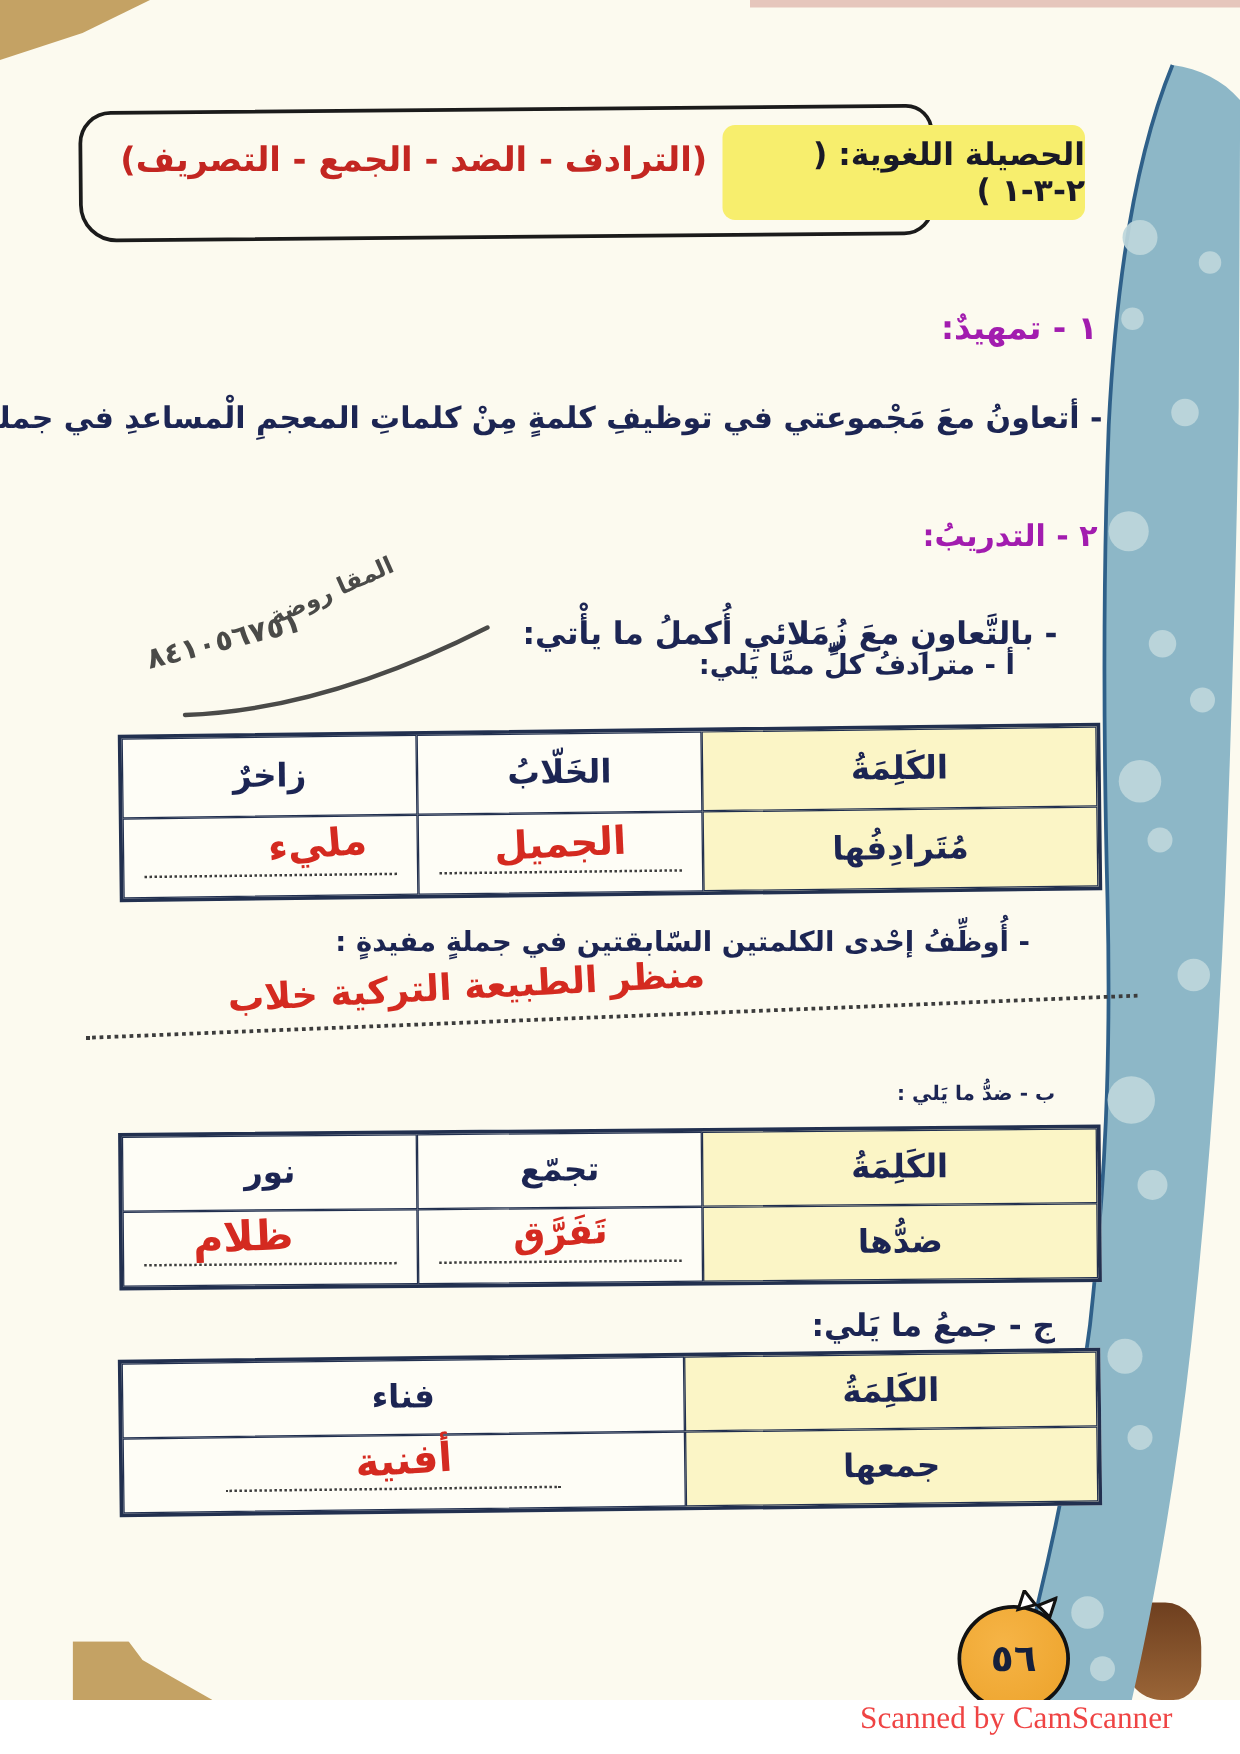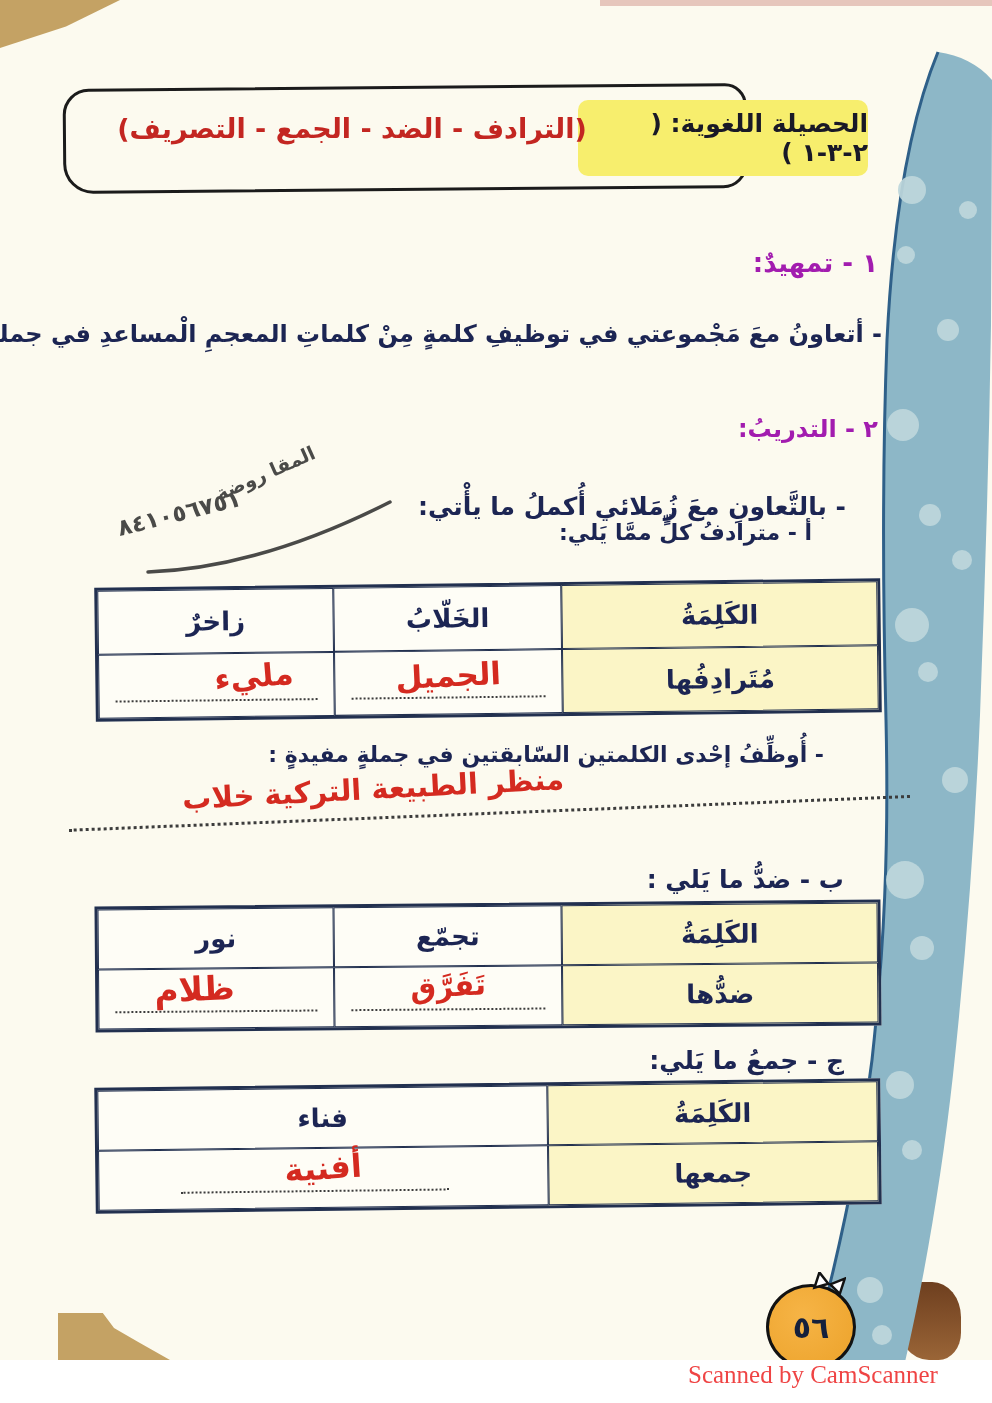--- a/index.html
+++ b/index.html
@@ -17,21 +17,21 @@
   .footer-strip{position:absolute;left:0;top:1360px;width:992px;height:43px;background:#ffffff;z-index:4;}
   
   .band{position:absolute;left:0;top:0;z-index:1;}
   
   .hdr-box{position:absolute;left:63px;top:86px;width:678px;height:99px;border:3px solid #1b1b1b;
       border-radius:26px 22px 24px 30px;transform:rotate(-.5deg);z-index:2;background:transparent;}
   .hdr-title{position:absolute;left:578px;top:100px;width:290px;height:76px;background:#f7ee6d;
       border-radius:10px;display:flex;align-items:center;justify-content:center;z-index:3;
       font-size:25px;font-weight:bold;color:#191927;direction:rtl;}
   .hdr-sub{position:absolute;left:92px;top:113px;width:478px;text-align:center;z-index:3;
-      font-size:27px;font-weight:bold;color:#c32621;direction:rtl;margin-left:21px;}
+      font-size:27px;font-weight:bold;color:#c32621;direction:rtl;}
   
   .txt{position:absolute;z-index:2;direction:rtl;font-weight:bold;color:#1c2553;white-space:nowrap;}
   .red{color:#a21caf;}
   
   .pencil{position:absolute;z-index:2;color:#4a4a48;font-weight:bold;}
   
   .tbl{position:absolute;z-index:2;direction:rtl;display:grid;border:3px solid #22304f;background:#fefdf6;}
   .cell{border:1.5px solid #22304f;display:flex;align-items:center;justify-content:center;
       position:relative;font-size:26px;font-weight:bold;color:#1c2553;direction:rtl;}
   .cell.yellow{background:#fbf5c6;}
@@ -116,21 +116,21 @@
     <div class="cell">
       <span class="dotline"></span>
       <span class="hand" style="font-size:31px;top:4px;right:40px;transform:rotate(-4deg);">مليء</span>
     </div>
   </div>
 
   <div class="txt" style="right:168px;top:742px;font-size:22px;">- أُوظِّفُ إحْدى الكلمتين السّابقتين في جملةٍ مفيدةٍ :</div>
   <div class="bigdots" style="right:82px;top:795px;width:842px;transform:rotate(-2.3deg);transform-origin:right center;"></div>
   <div class="hand" style="left:182px;top:772px;font-size:29px;transform:rotate(-3deg);direction:rtl;z-index:3;">منظر الطبيعة التركية خلاب</div>
 
-  <div class="txt" style="right:148px;top:865px;font-size:25px;">ب - ضدُّ ما يَلي :</div>
+  <div class="txt" style="right:148px;top:865px;font-size:16px;">ب - ضدُّ ما يَلي :</div>
 
   <div class="tbl" style="left:95px;top:903px;width:780px;grid-template-columns:316px 228px 236px;
        grid-template-rows:60px 60px;transform:rotate(-.5deg);">
     <div class="cell yellow">الكَلِمَةُ</div>
     <div class="cell">تجمّع</div>
     <div class="cell">نور</div>
     <div class="cell yellow">ضدُّها</div>
     <div class="cell" style="overflow:visible;">
       <span class="dotline"></span>
       <span class="hand" style="font-size:29px;top:2px;transform:rotate(-3deg);">تَفَرَّق</span>

